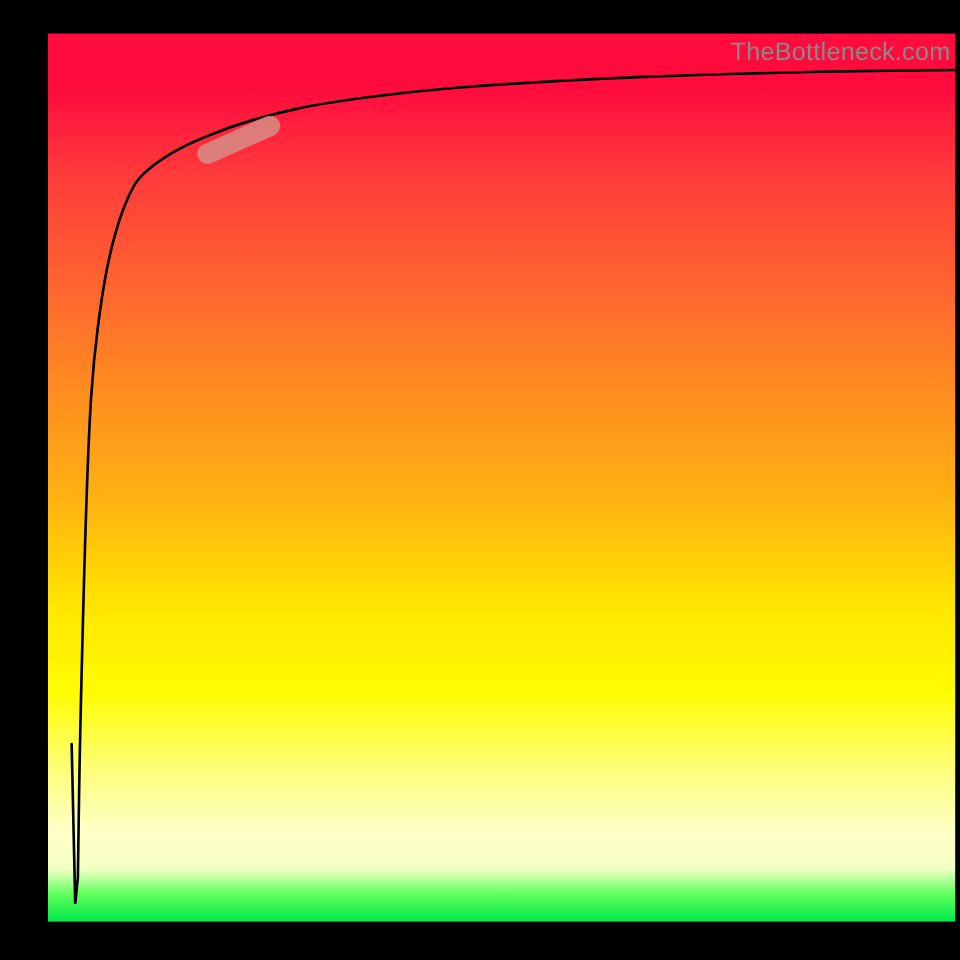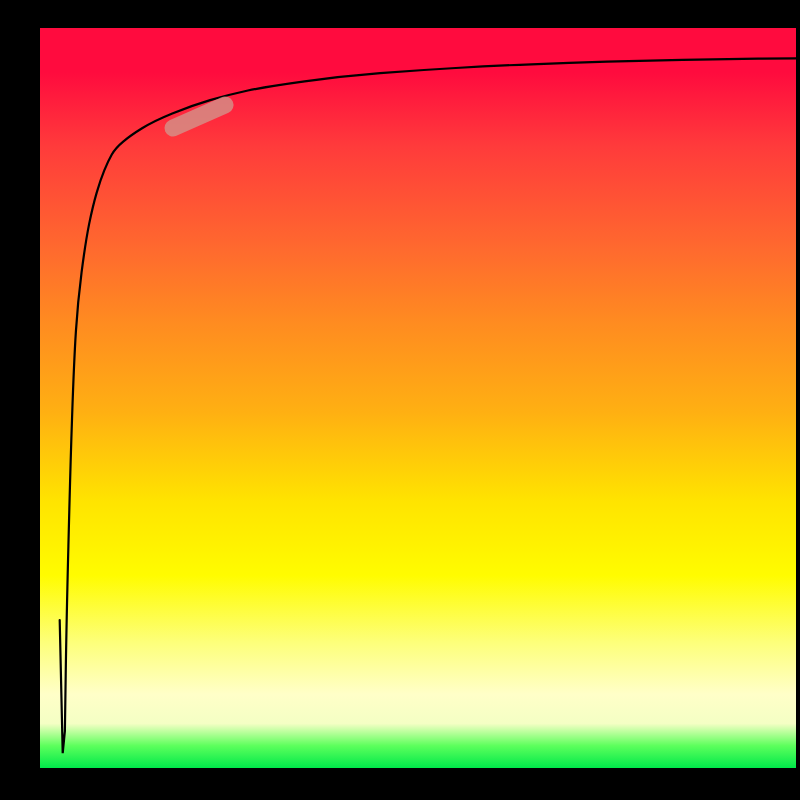--- a/index.html
+++ b/index.html
@@ -70,20 +70,21 @@
     background: rgba(210, 150, 140, 0.78);
     border-radius: 9px;
     transform-origin: center;
   }
 </style>
 </head>
 <body>
 
 <div class="outer">
   <div class="plot">
+    <div class="watermark">TheBottleneck.com</div>
 
     <svg class="curve" viewBox="0 0 756 740" preserveAspectRatio="none">
       <path id="curve-path" d="M 19.7 592.0 L 22.7 725.2 L 24.9 703.0 Q 24.9 703.0 25.7 647.5 Q 26.5 592.0 28.4 518.0 Q 30.2 444.0 32.1 388.5 Q 34.0 333.0 35.9 303.4 Q 37.8 273.8 41.6 244.2 Q 45.4 214.6 49.1 196.1 Q 52.9 177.6 56.7 164.6 Q 60.5 151.7 64.3 142.4 Q 68.0 133.2 71.8 126.5 Q 75.6 119.9 83.2 113.6 Q 90.7 107.3 102.1 100.3 Q 113.4 93.2 132.3 85.5 Q 151.2 77.7 170.1 72.1 Q 189.0 66.6 207.9 62.5 Q 226.8 58.5 264.6 53.3 Q 302.4 48.1 340.2 45.1 Q 378.0 42.2 415.8 40.0 Q 453.6 37.7 491.4 36.3 Q 529.2 34.8 567.0 33.7 Q 604.8 32.6 642.6 31.8 Q 680.4 31.1 718.2 30.7 L 756.0 30.3"></path>
     </svg>
 
     <div id="hl" class="highlight" style="left: 121.76px; top: 79.69px; transform: rotate(-24deg);"></div>
   </div>
 </div>
 
 </body></html>

